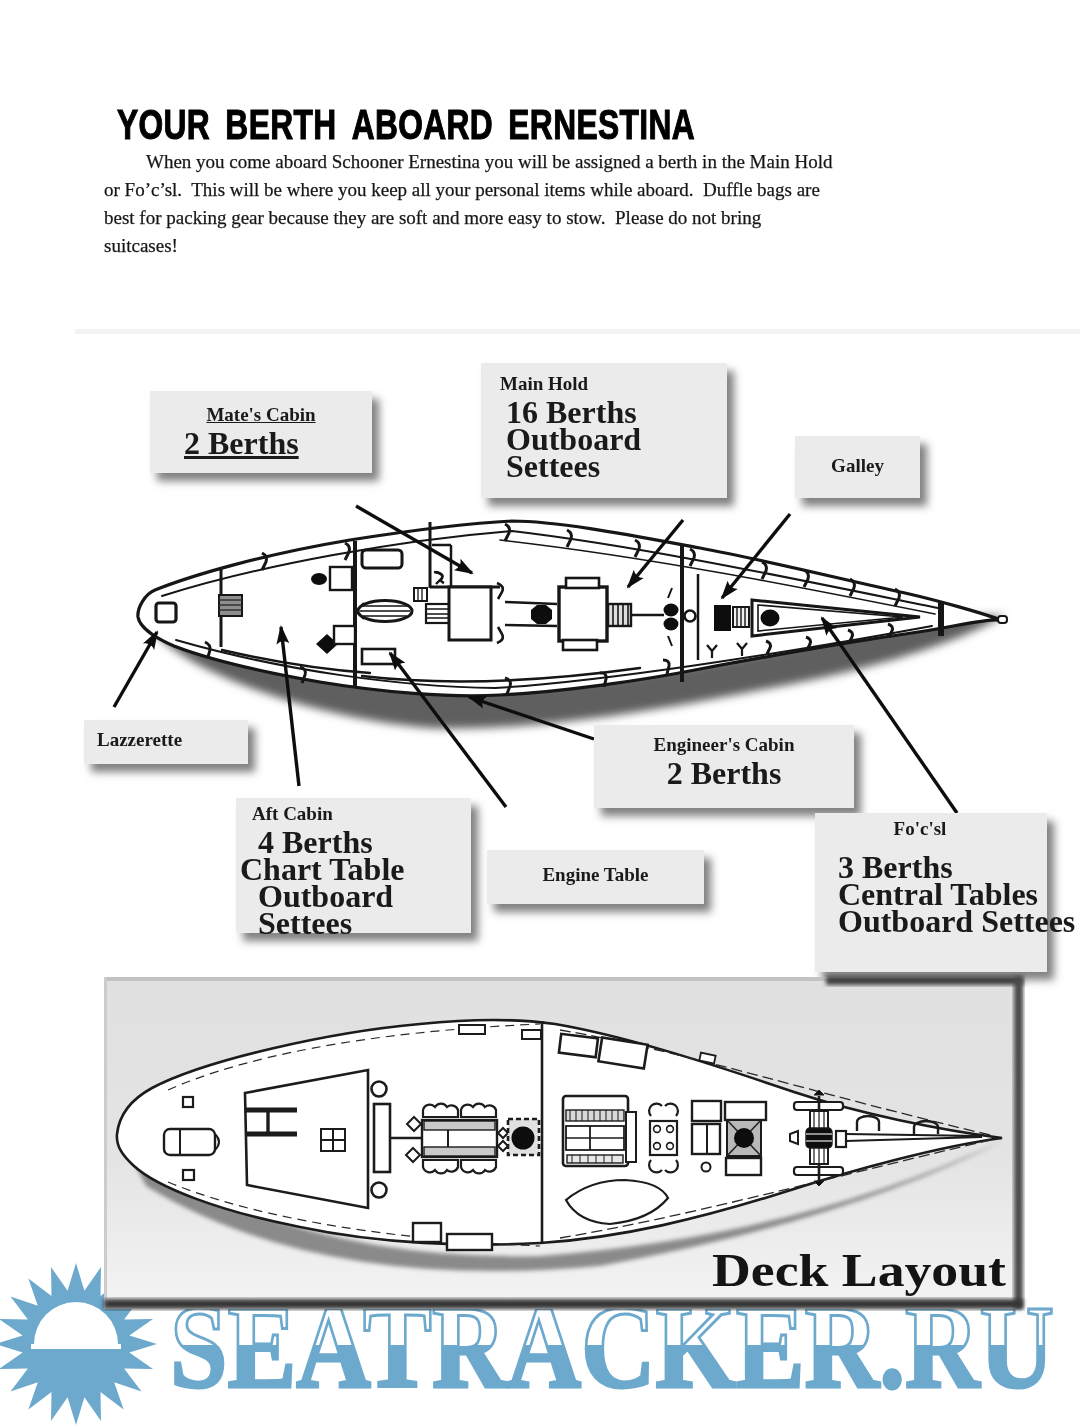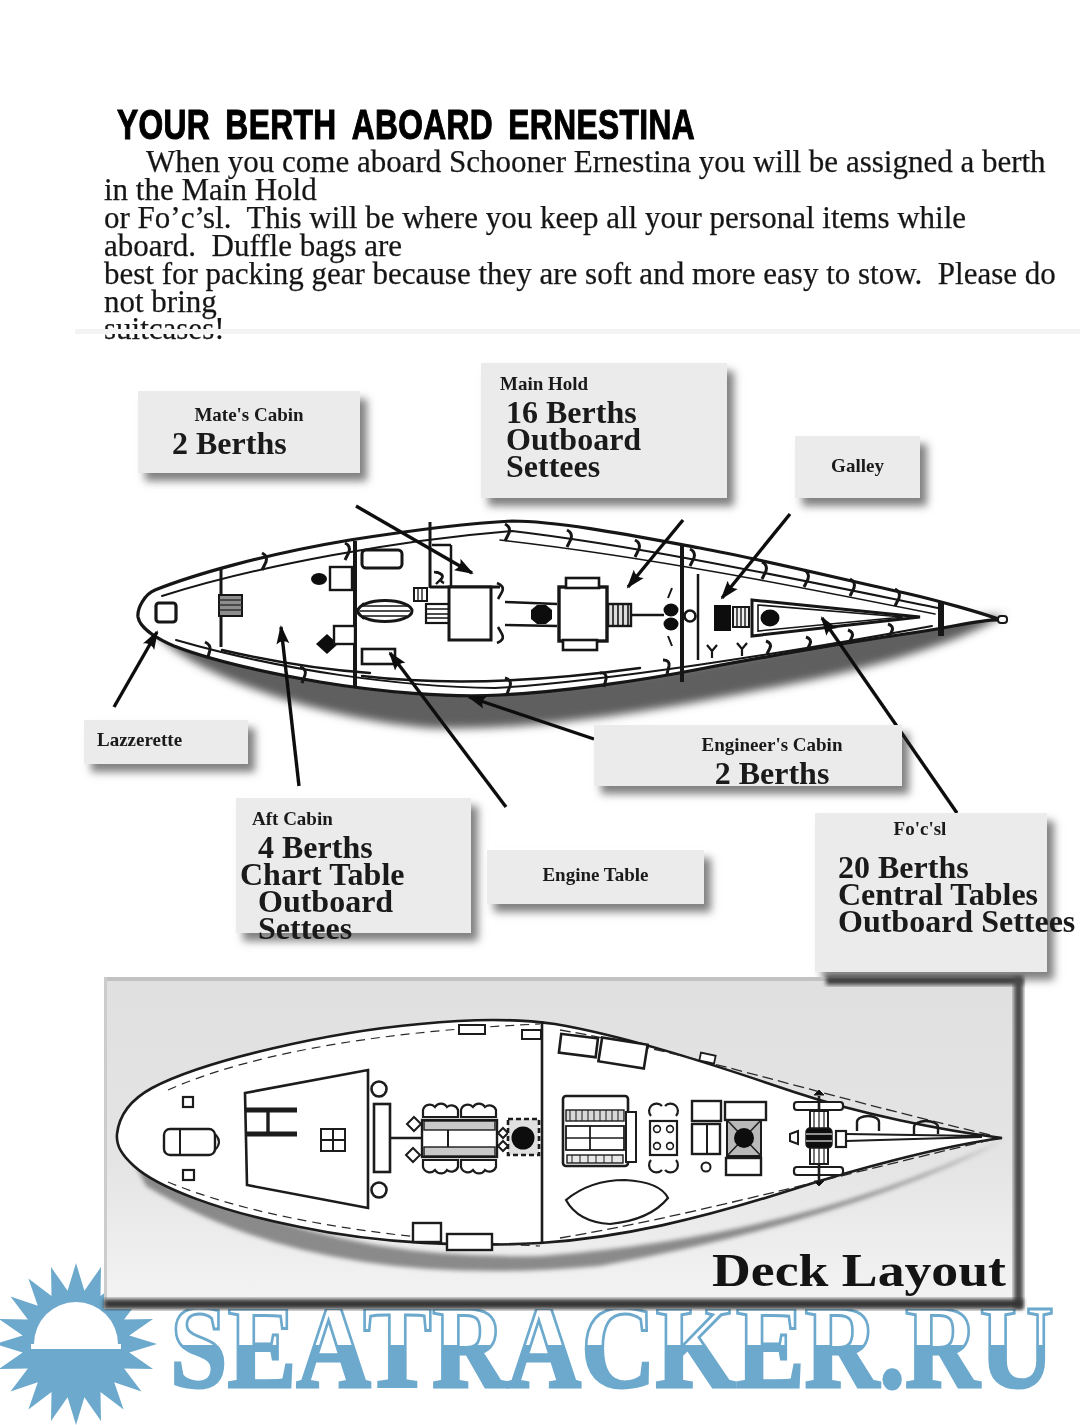--- a/index.html
+++ b/index.html
@@ -11,21 +11,21 @@
   .lbl .t2{font-size:32px;line-height:27px;}
 </style>
 </head>
 <body>
 <div id="page">
 
 <div style="position:absolute;left:117px;top:101px;font-family:'Liberation Sans',sans-serif;
      font-weight:bold;font-size:42px;color:#000;letter-spacing:0.5px;word-spacing:8px;
      transform:scaleX(0.755);-webkit-text-stroke:1.1px #000;transform-origin:0 0;white-space:nowrap;">YOUR&nbsp;BERTH&nbsp;ABOARD&nbsp;ERNESTINA</div>
 
-<div style="position:absolute;left:104px;top:148px;width:960px;font-size:31px;line-height:27.9px;-webkit-text-stroke:0.25px #222;
+<div style="position:absolute;left:104px;top:148px;width:960px;font-size:19px;line-height:27.9px;-webkit-text-stroke:0.25px #222;
      color:#151515;font-family:'Liberation Serif',serif;">
 <span style="display:inline-block;width:42px;"></span>When you come aboard Schooner Ernestina you will be assigned a berth in the Main Hold<br>
 or Fo’c’sl.&nbsp; This will be where you keep all your personal items while aboard.&nbsp; Duffle bags are<br>
 best for packing gear because they are soft and more easy to stow.&nbsp; Please do not bring<br>
 suitcases!
 </div>
 
 <svg id="hull1" width="1080" height="1425" viewBox="0 0 1080 1425" style="position:absolute;left:0;top:0;">
 <defs>
   <filter id="blur6" x="-30%" y="-30%" width="160%" height="160%">
@@ -203,58 +203,58 @@
 <line x1="299" y1="786" x2="281" y2="627" stroke="#111" stroke-width="3.4" marker-end="url(#ah)"></line>
 
 <line x1="594" y1="739" x2="469" y2="697" stroke="#111" stroke-width="3.4" marker-end="url(#ah)"></line>
 
 <line x1="506" y1="807" x2="390" y2="653" stroke="#111" stroke-width="3.4" marker-end="url(#ah)"></line>
 
 <line x1="957" y1="813" x2="822" y2="618" stroke="#111" stroke-width="3.4" marker-end="url(#ah)"></line>
 </g>
 </svg>
 
-<div class="lbl" style="left:138px;top:391px;width:222px;height:82px;text-align:center;">
+<div class="lbl" style="left:150px;top:391px;width:222px;height:82px;text-align:center;text-decoration:underline;">
   <div class="t1" style="margin-top:8px;">Mate's Cabin</div>
   <div class="t2" style="text-align:left;padding-left:34px;">2 Berths</div>
 </div>
 
 <div class="lbl" style="left:481px;top:363px;width:246px;height:135px;">
   <div class="t1" style="margin-top:5px;padding-left:19px;">Main Hold</div>
   <div class="t2" style="padding-left:25px;">16 Berths</div>
   <div class="t2" style="padding-left:25px;">Outboard Settees</div>
 </div>
 
 <div class="lbl" style="left:795px;top:436px;width:125px;height:62px;text-align:center;">
   <div class="t1" style="margin-top:14px;">Galley</div>
 </div>
 
 <div class="lbl" style="left:84px;top:720px;width:164px;height:44px;">
   <div class="t1" style="margin-top:4px;padding-left:13px;">Lazzerette</div>
 </div>
 
-<div class="lbl" style="left:594px;top:725px;width:260px;height:61px;text-align:center;padding-left:48px;">
+<div class="lbl" style="left:594px;top:725px;width:260px;height:83px;text-align:center;">
   <div class="t1" style="margin-top:4px;">Engineer's Cabin</div>
   <div class="t2">2 Berths</div>
 </div>
 
 <div class="lbl" style="left:236px;top:798px;width:235px;height:135px;">
-  <div class="t1" style="margin-top:5px;padding-left:16px;">Aft Cabin</div>
+  <div class="t1" style="padding-left:16px;">Aft Cabin</div>
   <div class="t2" style="padding-left:22px;">4 Berths</div>
   <div class="t2" style="padding-left:4px;">Chart Table</div>
   <div class="t2" style="padding-left:22px;">Outboard Settees</div>
 </div>
 
 <div class="lbl" style="left:487px;top:850px;width:217px;height:54px;text-align:center;">
   <div class="t1" style="margin-top:9px;">Engine Table</div>
 </div>
 
 <div class="lbl" style="left:815px;top:813px;width:232px;height:159px;">
   <div class="t1" style="text-align:center;padding-right:22px;">Fo'c'sl</div>
-  <div class="t2" style="padding-left:23px;margin-top:10px;">20 Berths</div>
+  <div class="t2" style="padding-left:23px;margin-top:10px;">3 Berths</div>
   <div class="t2" style="padding-left:23px;">Central Tables</div>
   <div class="t2" style="padding-left:23px;white-space:nowrap;">Outboard Settees</div>
 </div>
 
 <svg id="wm" width="1080" height="1425" viewBox="0 0 1080 1425" style="position:absolute;left:0;top:0;">
 <defs>
   <linearGradient id="wmfill" gradientUnits="userSpaceOnUse" x1="0" y1="1302" x2="0" y2="1389">
     <stop offset="0" stop-color="#ffffff"></stop>
     <stop offset="0.5" stop-color="#ffffff"></stop>
     <stop offset="0.5" stop-color="#6ca9cd"></stop>

